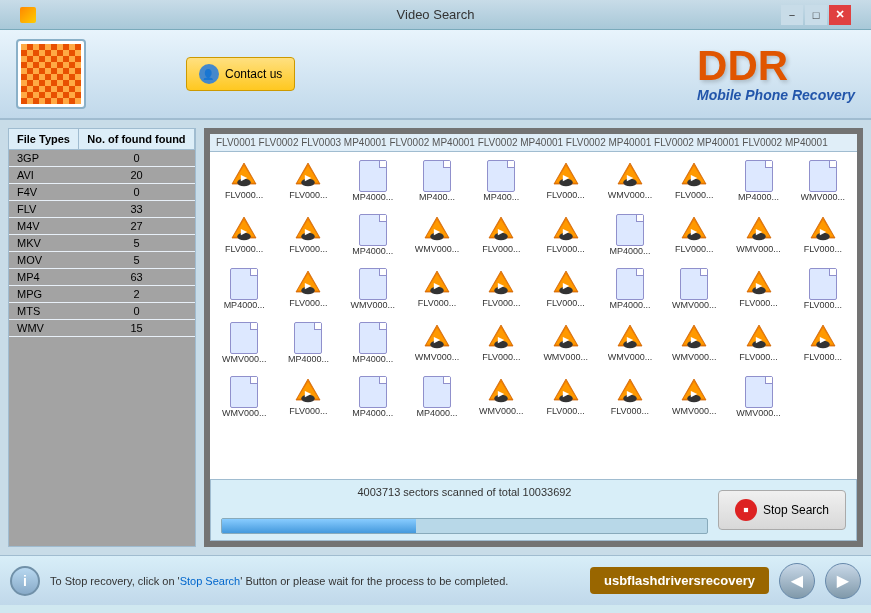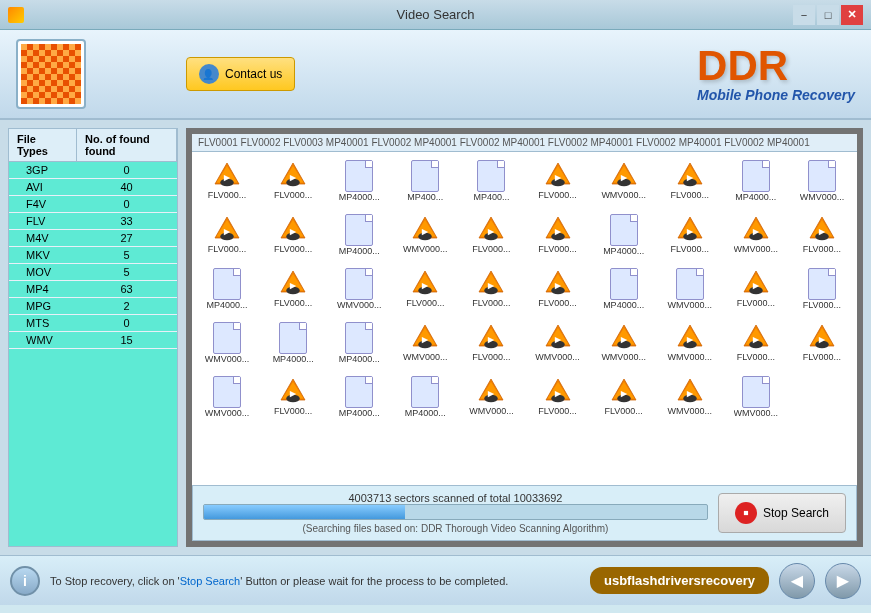--- a/index.html
+++ b/index.html
@@ -12,21 +12,21 @@
       background: #d0e8f0;
     }
 
     
     #titlebar {
       background: linear-gradient(to bottom, #c8dce8, #a8c8d8);
       height: 30px;
       display: flex;
       align-items: center;
       justify-content: space-between;
-      padding: 0 8px;
+      padding: 0 20px;
       border-bottom: 1px solid #7aaabb;
     }
     #titlebar .title {
       font-size: 13px;
       color: #333;
       position: absolute;
       left: 50%;
       transform: translateX(-50%);
     }
     #titlebar .title-icon {
@@ -110,39 +110,39 @@
     #main {
       display: flex;
       height: 435px;
       padding: 8px;
       gap: 8px;
       background: #c8dce8;
     }
 
     
     #file-types-panel {
-      width: 170px;
-      background: #5eead4;
+      width: 188px;
+      background: #a3a3a3;
       border: 1px solid #a0bcd0;
       flex-shrink: 0;
     }
     #file-types-panel table {
       width: 100%;
       border-collapse: collapse;
     }
     #file-types-panel th {
       background: #ddeef8;
       padding: 4px 8px;
       text-align: left;
       font-size: 11px;
       border-bottom: 1px solid #a0bcd0;
       border-right: 1px solid #a0bcd0;
     }
     #file-types-panel td {
-      padding: 2px 17px;
+      padding: 2px 8px;
       font-size: 11px;
       border-bottom: 1px solid #e8f0f8;
     }
     #file-types-panel td:last-child {
       text-align: center;
     }
 
     
     #file-grid-container {
       flex: 1;
@@ -213,21 +213,21 @@
       align-items: center;
       gap: 10px;
     }
     #progress-info {
       flex: 1;
     }
     #progress-text {
       font-size: 11px;
       color: #333;
       text-align: center;
-      margin-bottom: 0;
+      margin-bottom: 20px;
     }
     #progress-bar-track {
       width: 100%;
       height: 16px;
       background: #b8d8e8;
       border: 1px solid #88aabb;
       border-radius: 2px;
       overflow: hidden;
     }
     #progress-bar-fill {
@@ -282,21 +282,21 @@
       flex: 1;
       font-size: 11px;
       color: #333;
     }
     #website-badge {
       background: #996600;
       color: white;
       font-size: 13px;
       font-weight: bold;
       padding: 6px 14px;
-      border-radius: 12px;
+      border-radius: 4px;
     }
     .nav-btn {
       width: 36px; height: 36px;
       background: linear-gradient(to bottom, #c8d8e8, #8099aa);
       border: 1px solid #6688aa;
       border-radius: 50%;
       display: flex; align-items: center; justify-content: center;
       cursor: pointer;
       color: white; font-size: 16px;
     }
@@ -340,21 +340,21 @@
           <th>No. of found found</th>
         </tr>
       </thead>
       <tbody id="file-types-body">
       <tr>
             <td>3GP</td>
             <td>0</td>
           </tr>
           <tr>
             <td>AVI</td>
-            <td>40</td>
+            <td>20</td>
           </tr>
           <tr>
             <td>F4V</td>
             <td>0</td>
           </tr>
           <tr>
             <td>FLV</td>
             <td>33</td>
           </tr>
           <tr>
@@ -744,21 +744,20 @@
           </div>
         </div>
     </div>
 
     <div id="progress-area">
       <div id="progress-info">
         <div id="progress-text">4003713 sectors scanned of total 10033692</div>
         <div id="progress-bar-track">
           <div id="progress-bar-fill" style="width: 40%;"></div>
         </div>
-        <div id="progress-algo">(Searching files based on:  DDR Thorough Video Scanning Algorithm)</div>
       </div>
       <button id="stop-search-btn">
         <div class="stop-icon">⏹</div>
         <span>Stop Search</span>
       </button>
     </div>
   </div>
 </div>
 
 <div id="statusbar">

